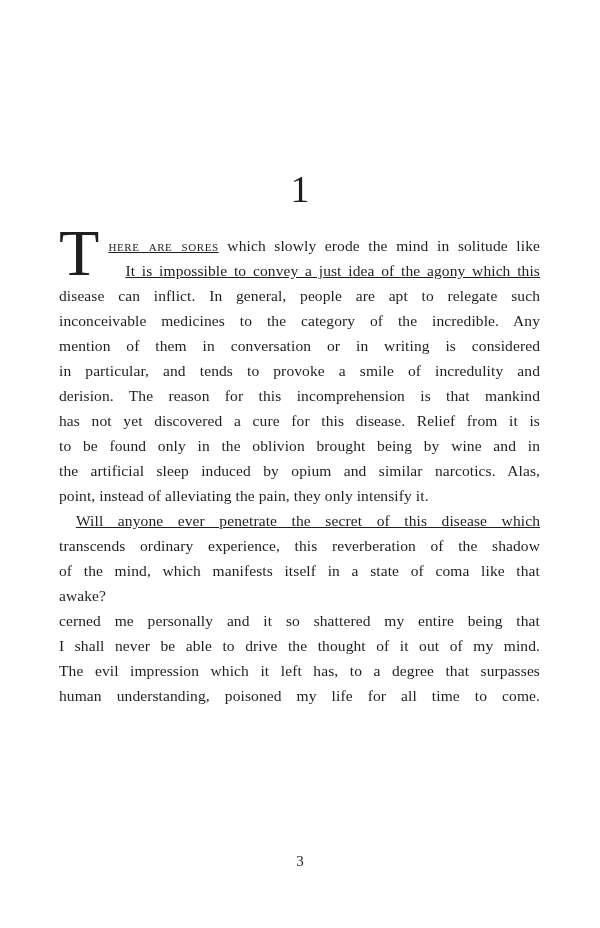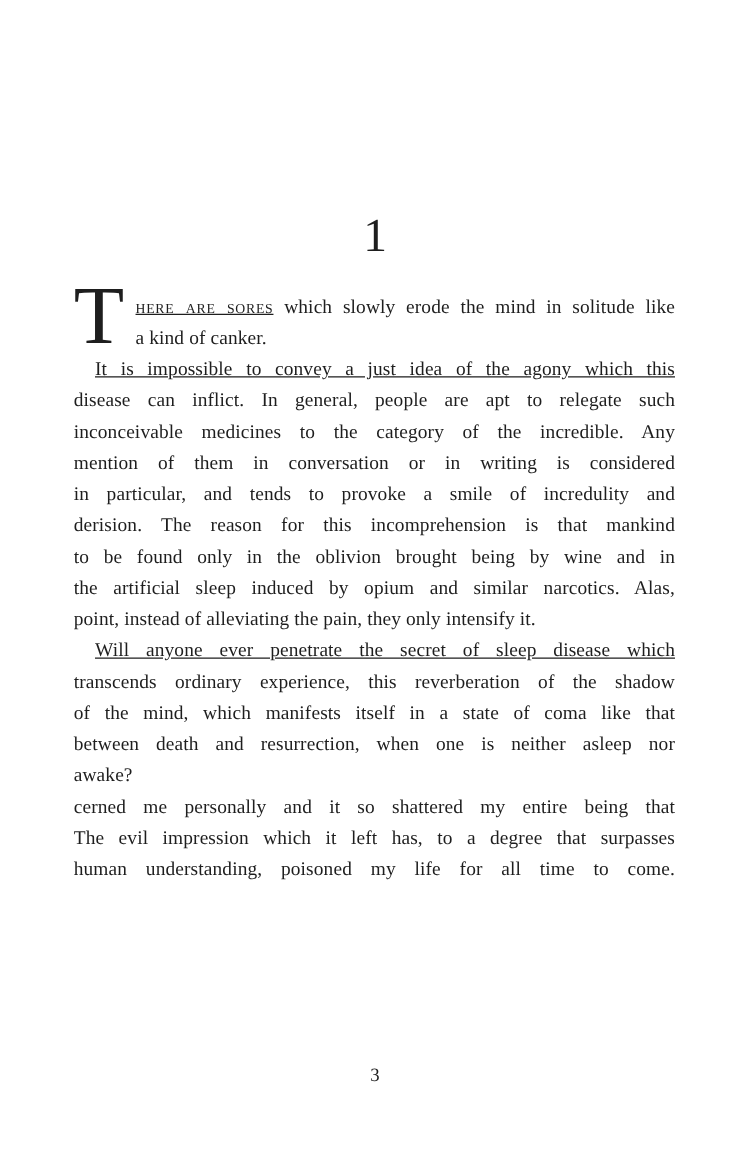--- a/index.html
+++ b/index.html
@@ -72,44 +72,44 @@
 
 <div class="page">
 
   <div class="chapter">1</div>
 
   <div class="bodytext">
 
     <div class="para">
       <span class="dropcap">T</span>
       <div class="line"><span class="sc">here are sores</span><span> which slowly erode the mind in solitude like</span></div>
-      <div class="line end">a kind of canker.</div>
     </div>
 
     <div>
         <div class="para">
           <div class="line indent">It is impossible to convey a just idea of the agony which this</div>
           <div class="line">disease can inflict. In general, people are apt to relegate such</div>
           <div class="line">inconceivable medicines to the category of the incredible. Any</div>
           <div class="line">mention of them in conversation or in writing is considered</div>
           <div class="line">in particular, and tends to provoke a smile of incredulity and</div>
           <div class="line">derision. The reason for this incomprehension is that mankind</div>
+          <div class="line">has not yet discovered a cure for this disease. Relief from it is</div>
           <div class="line">to be found only in the oblivion brought being by wine and in</div>
           <div class="line">the artificial sleep induced by opium and similar narcotics. Alas,</div>
           <div class="line end">point, instead of alleviating the pain, they only intensify it.</div>
         </div>
         <div class="para">
-          <div class="line indent">Will anyone ever penetrate the secret of sleep disease which</div>
+          <div class="line indent">Will anyone ever penetrate the secret of this disease which</div>
           <div class="line">transcends ordinary experience, this reverberation of the shadow</div>
           <div class="line">of the mind, which manifests itself in a state of coma like that</div>
-          <div class="line">between death and resurrection, when one is neither asleep nor</div>
           <div class="line end">awake?</div>
         </div>
         <div class="para">
           <div class="line">cerned me personally and it so shattered my entire being that</div>
+          <div class="line">I shall never be able to drive the thought of it out of my mind.</div>
           <div class="line">The evil impression which it left has, to a degree that surpasses</div>
           <div class="line">human understanding, poisoned my life for all time to come.</div>
         </div>
       </div>
 
   </div>
 
   <div class="pagenum">3</div>
 
 </div>

